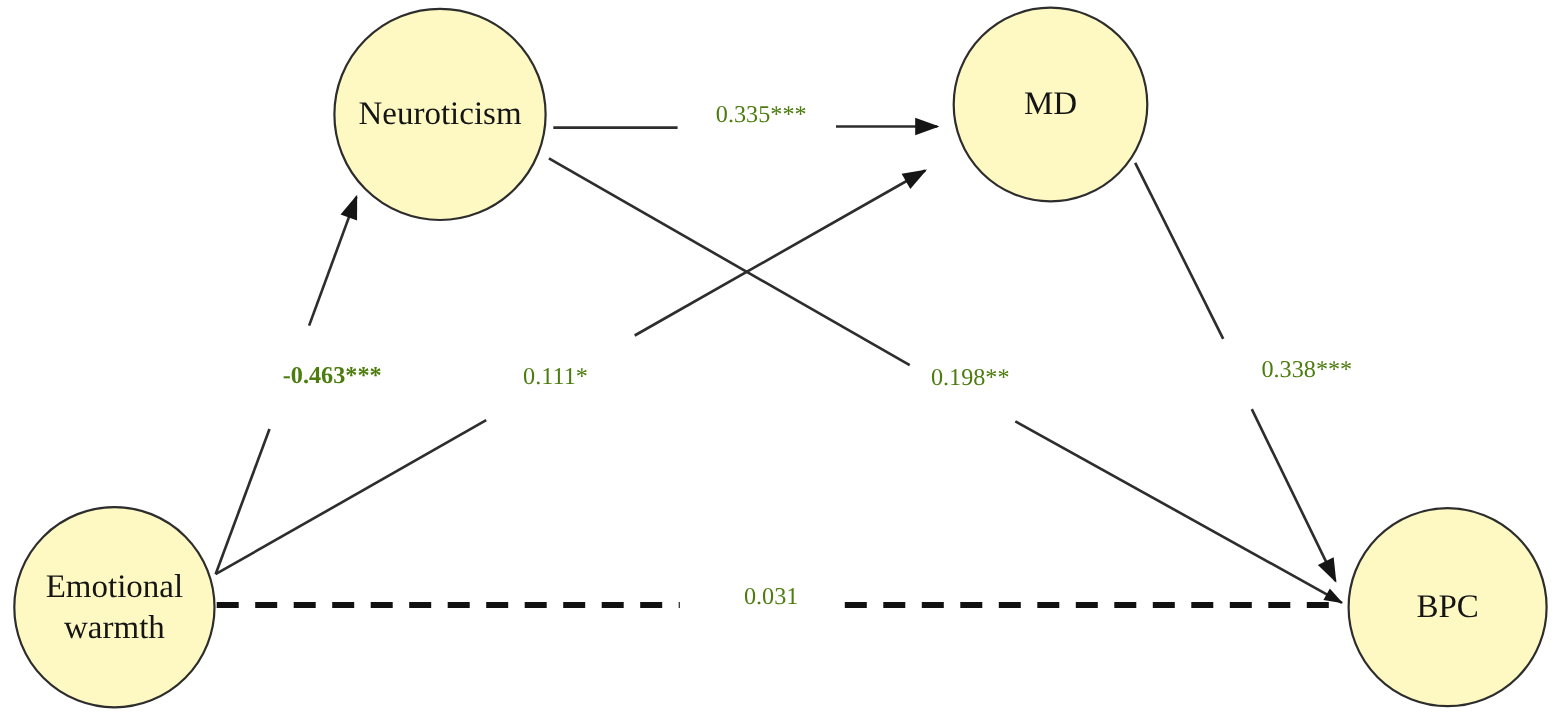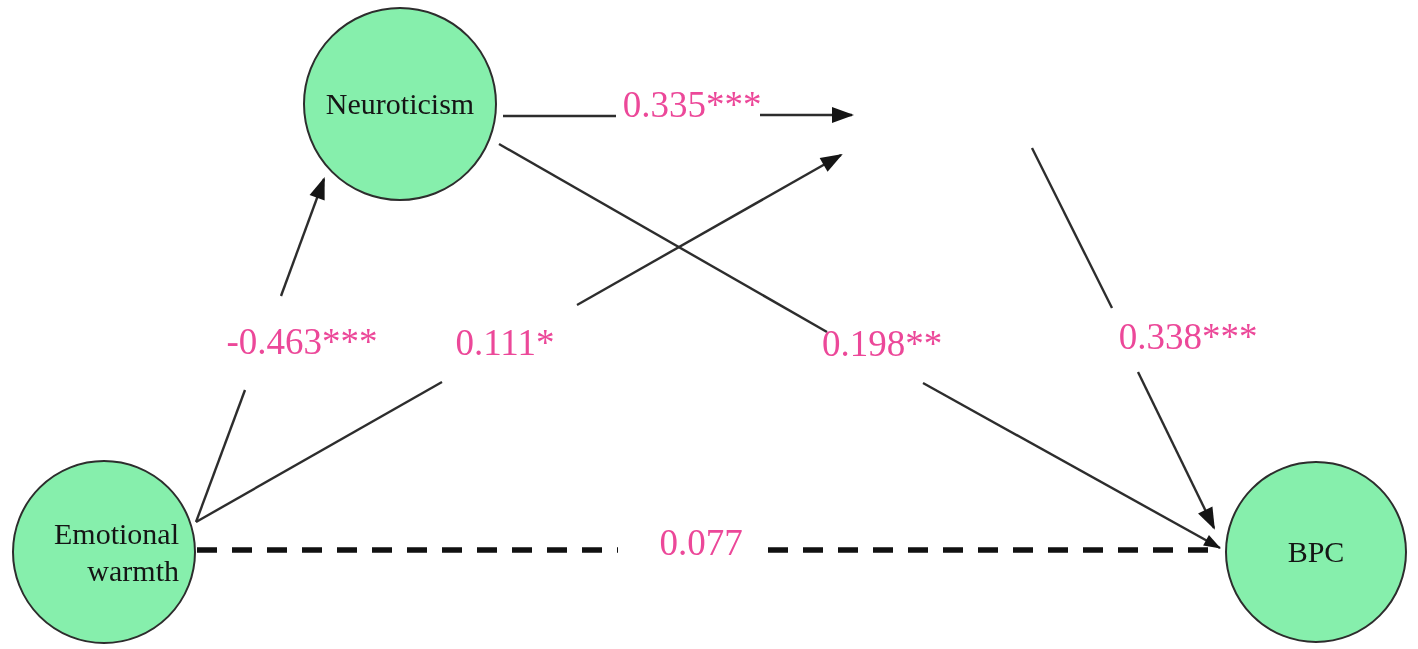--- a/index.html
+++ b/index.html
@@ -19,46 +19,46 @@
     position: absolute;
     left: 0;
     top: 0;
     width: 1418px;
     height: 649px;
   }
   .node {
     position: absolute;
     border: 2px solid #2d2d2d;
     border-radius: 50%;
-    background: #86efac;
+    background: #fef9c3;
     display: flex;
     align-items: center;
     justify-content: center;
     box-sizing: border-box;
   }
   .node-label {
     font-size: 30px;
     color: #151515;
     text-align: center;
     line-height: 1.25;
   }
   .node-neuroticism { left: 303px; top: 7px;  width: 194px; height: 194px; }
   .node-md          { left: 866px; top: 6px;  width: 178px; height: 178px; }
   .node-ew          { left: 12px;  top: 460px; width: 184px; height: 184px; }
-  .node-ew .node-label { width: 150px; text-align: right; }
+  .node-ew .node-label { width: 150px; }
   .node-bpc         { left: 1225px; top: 461px; width: 182px; height: 182px; }
   .edge-label {
     position: absolute;
     transform: translate(-50%, -50%);
-    font-size: 37px;
-    color: #ec4899;
+    font-size: 22px;
+    color: #4d7c0f;
     white-space: nowrap;
     line-height: 1;
   }
-  .lbl-a { left: 302px;  top: 341px; }  
+  .lbl-a { left: 302px;  top: 341px; font-weight: bold; }  
   .lbl-b { left: 692px;  top: 104px; }  
   .lbl-c { left: 505px;  top: 342px; }  
   .lbl-d { left: 882px;  top: 343px; }  
   .lbl-e { left: 1188px; top: 336px; }  
   .lbl-f { left: 701px;  top: 542px; }  
 </style>
 </head>
 <body>
 
 <div class="figure">
@@ -89,29 +89,32 @@
     <line x1="1138" y1="372" x2="1214" y2="528" stroke="#2d2d2d" stroke-width="2.4" marker-end="url(#arrow)"></line>
 
     <line x1="197" y1="550" x2="618" y2="550" stroke="#111111" stroke-width="5.5" stroke-dasharray="20 15"></line>
     <line x1="768" y1="550" x2="1222" y2="550" stroke="#111111" stroke-width="5.5" stroke-dasharray="20 15"></line>
   </svg>
 
   <div class="node node-neuroticism">
     <span class="node-label">Neuroticism</span>
   </div>
 
+  <div class="node node-md">
+    <span class="node-label">MD</span>
+  </div>
 
   <div class="node node-ew">
     <span class="node-label">Emotional warmth</span>
   </div>
 
   <div class="node node-bpc">
     <span class="node-label">BPC</span>
   </div>
 
   <div class="edge-label lbl-a">-0.463***</div>
   <div class="edge-label lbl-b">0.335***</div>
   <div class="edge-label lbl-c">0.111*</div>
   <div class="edge-label lbl-d">0.198**</div>
   <div class="edge-label lbl-e">0.338***</div>
-  <div class="edge-label lbl-f">0.077</div>
+  <div class="edge-label lbl-f">0.031</div>
 
 </div>
 
 </body></html>

